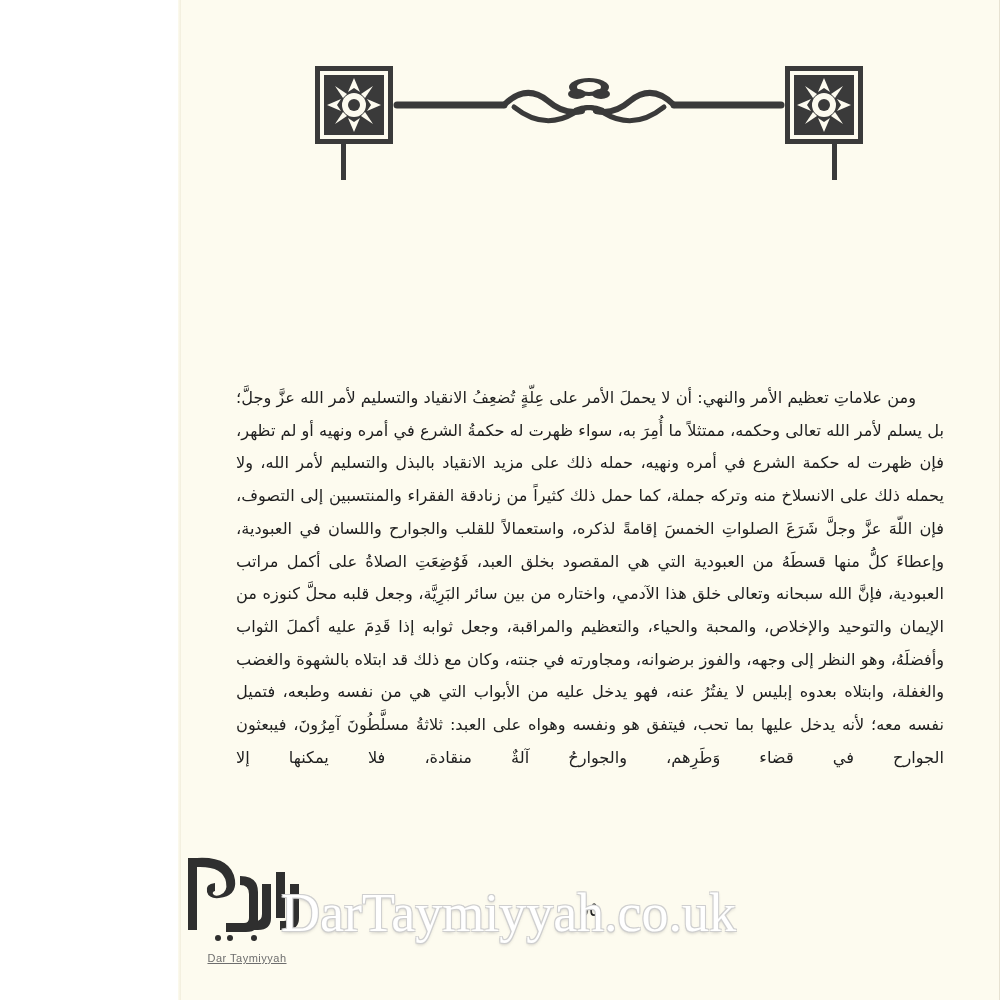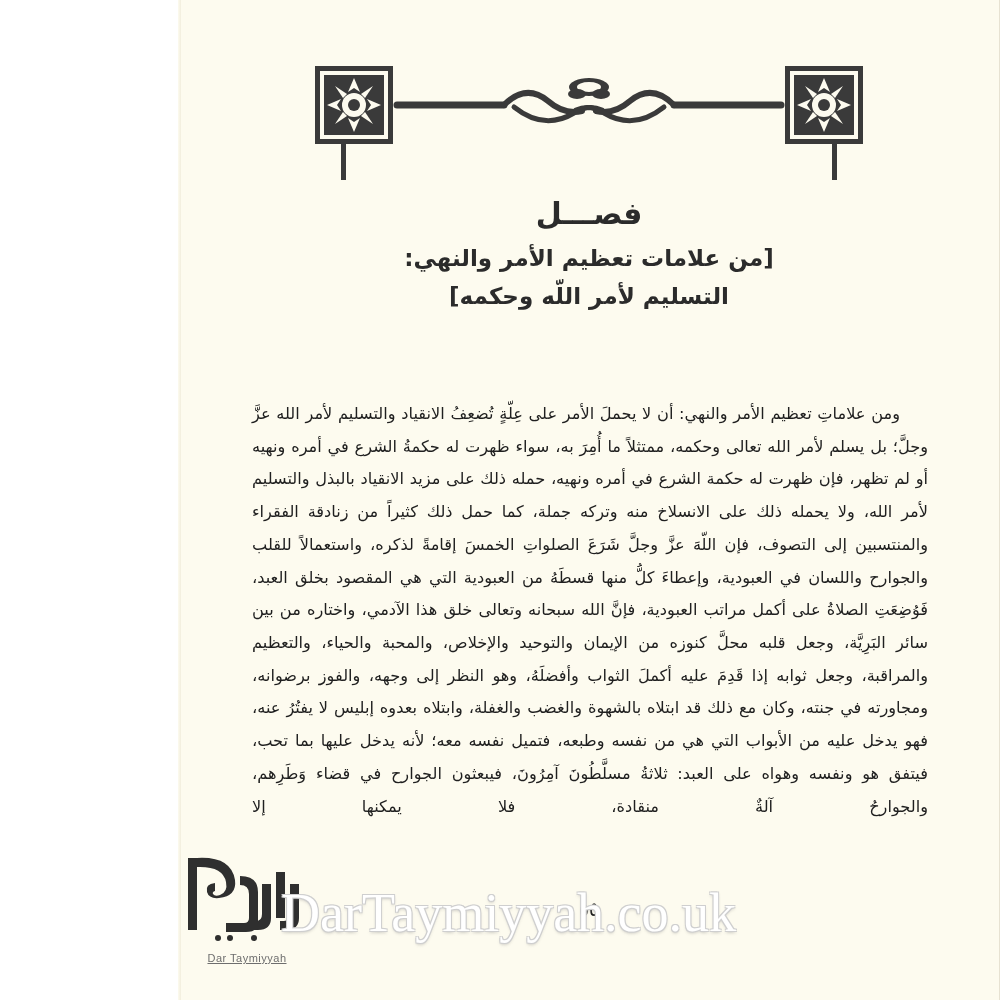--- a/index.html
+++ b/index.html
@@ -93,21 +93,21 @@
     width: 708px;
     text-align: justify;
     text-align-last: justify;
     direction: rtl;
     font-family: "DejaVu Sans", sans-serif;
     font-size: 16.2px;
     line-height: 2.02;
     color: #1f1f1f;
   }
   .body-block p {
-    margin: 16px;
+    margin: 0;
     text-indent: 28px;
   }
 
   
   .page-number {
     position: absolute;
     top: 898px;
     left: 0;
     width: 100%;
     text-align: center;
@@ -225,26 +225,21 @@
         <path d="M355 47 q-30 24 -60 6 q-14 -9 -28 -3" stroke-width="5" stroke-linecap="round"></path>
       </g>
       <g fill="#3a3a3a">
         <ellipse cx="280" cy="27" rx="20" ry="9"></ellipse>
         <ellipse cx="280" cy="27" rx="12" ry="5" fill="#fdfbef"></ellipse>
         <ellipse cx="268" cy="34" rx="9" ry="5"></ellipse>
         <ellipse cx="292" cy="34" rx="9" ry="5"></ellipse>
       </g>
     </svg>
 
-    <div class="chapter-word">فصـــل</div>
-
-    <div class="chapter-title">
-      <div>[من علامات تعظيم الأمر والنهي:</div>
-      <div>التسليم لأمر اللّه وحكمه]</div>
-    </div>
+
 
     <div class="body-block">
       <p>ومن علاماتِ تعظيم الأمر والنهي: أن لا يحملَ الأمر على عِلّةٍ تُضعِفُ الانقياد والتسليم لأمر الله عزَّ وجلَّ؛ بل يسلم لأمر الله تعالى وحكمه، ممتثلاً ما أُمِرَ به، سواء ظهرت له حكمةُ الشرع في أمره ونهيه أو لم تظهر، فإن ظهرت له حكمة الشرع في أمره ونهيه، حمله ذلك على مزيد الانقياد بالبذل والتسليم لأمر الله، ولا يحمله ذلك على الانسلاخ منه وتركه جملة، كما حمل ذلك كثيراً من زنادقة الفقراء والمنتسبين إلى التصوف، فإن اللّهَ عزَّ وجلَّ شَرَعَ الصلواتِ الخمسَ إقامةً لذكره، واستعمالاً للقلب والجوارح واللسان في العبودية، وإعطاءَ كلُّ منها قسطَهُ من العبودية التي هي المقصود بخلق العبد، فَوُضِعَتِ الصلاةُ على أكمل مراتب العبودية، فإنَّ الله سبحانه وتعالى خلق هذا الآدمي، واختاره من بين سائر البَرِيَّة، وجعل قلبه محلَّ كنوزه من الإيمان والتوحيد والإخلاص، والمحبة والحياء، والتعظيم والمراقبة، وجعل ثوابه إذا قَدِمَ عليه أكملَ الثواب وأفضلَهُ، وهو النظر إلى وجهه، والفوز برضوانه، ومجاورته في جنته، وكان مع ذلك قد ابتلاه بالشهوة والغضب والغفلة، وابتلاه بعدوه إبليس لا يفتُرُ عنه، فهو يدخل عليه من الأبواب التي هي من نفسه وطبعه، فتميل نفسه معه؛ لأنه يدخل عليها بما تحب، فيتفق هو ونفسه وهواه على العبد: ثلاثةُ مسلَّطُونَ آمِرُونَ، فيبعثون الجوارح في قضاء وَطَرِهم، والجوارحُ آلةٌ منقادة، فلا يمكنها إلا</p>
     </div>
 
     <div class="page-number">٥٥</div>
   </div>
 
   <div class="watermark">
     <svg class="wm-logo" viewBox="0 0 122 92">

